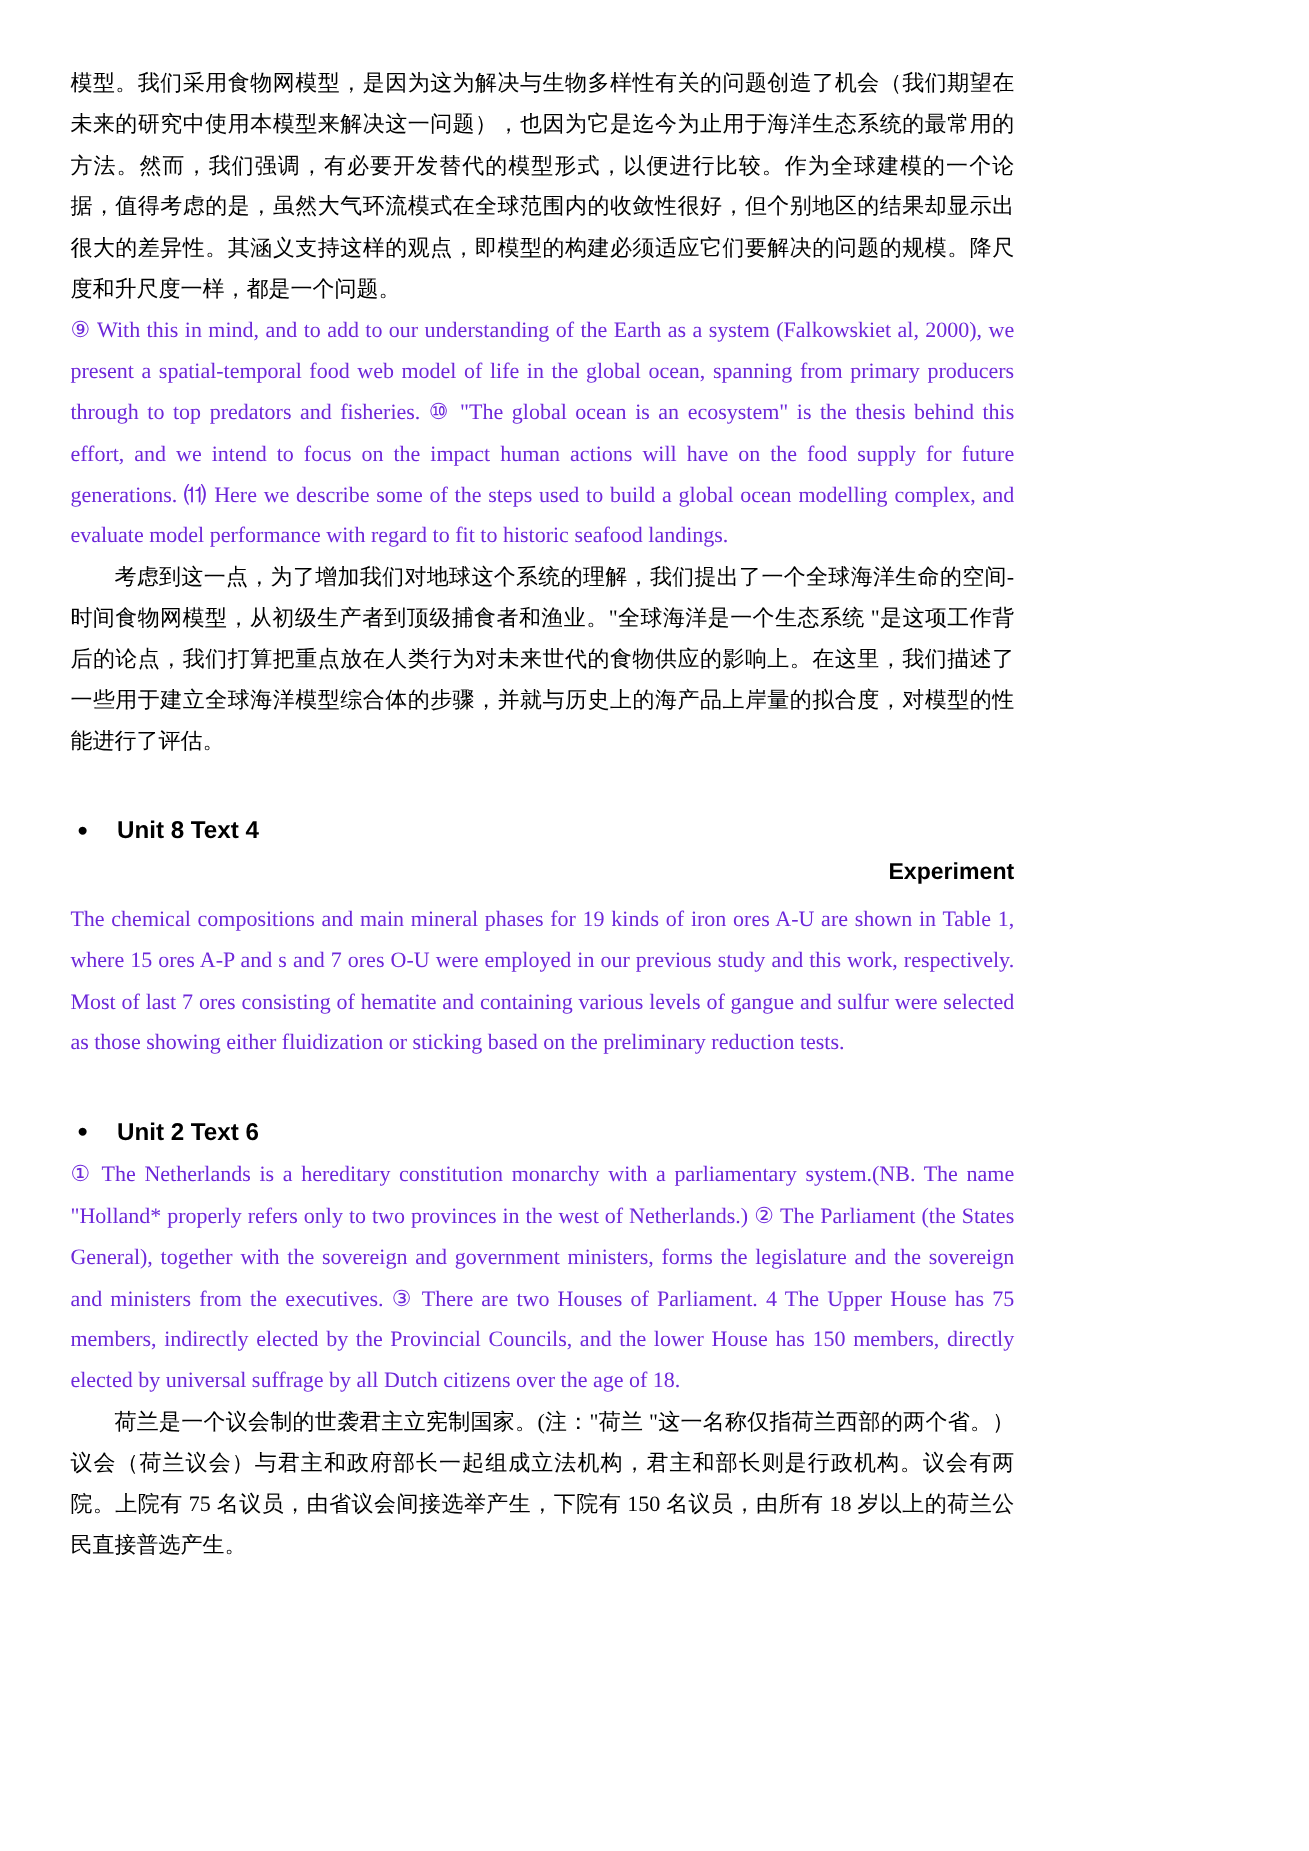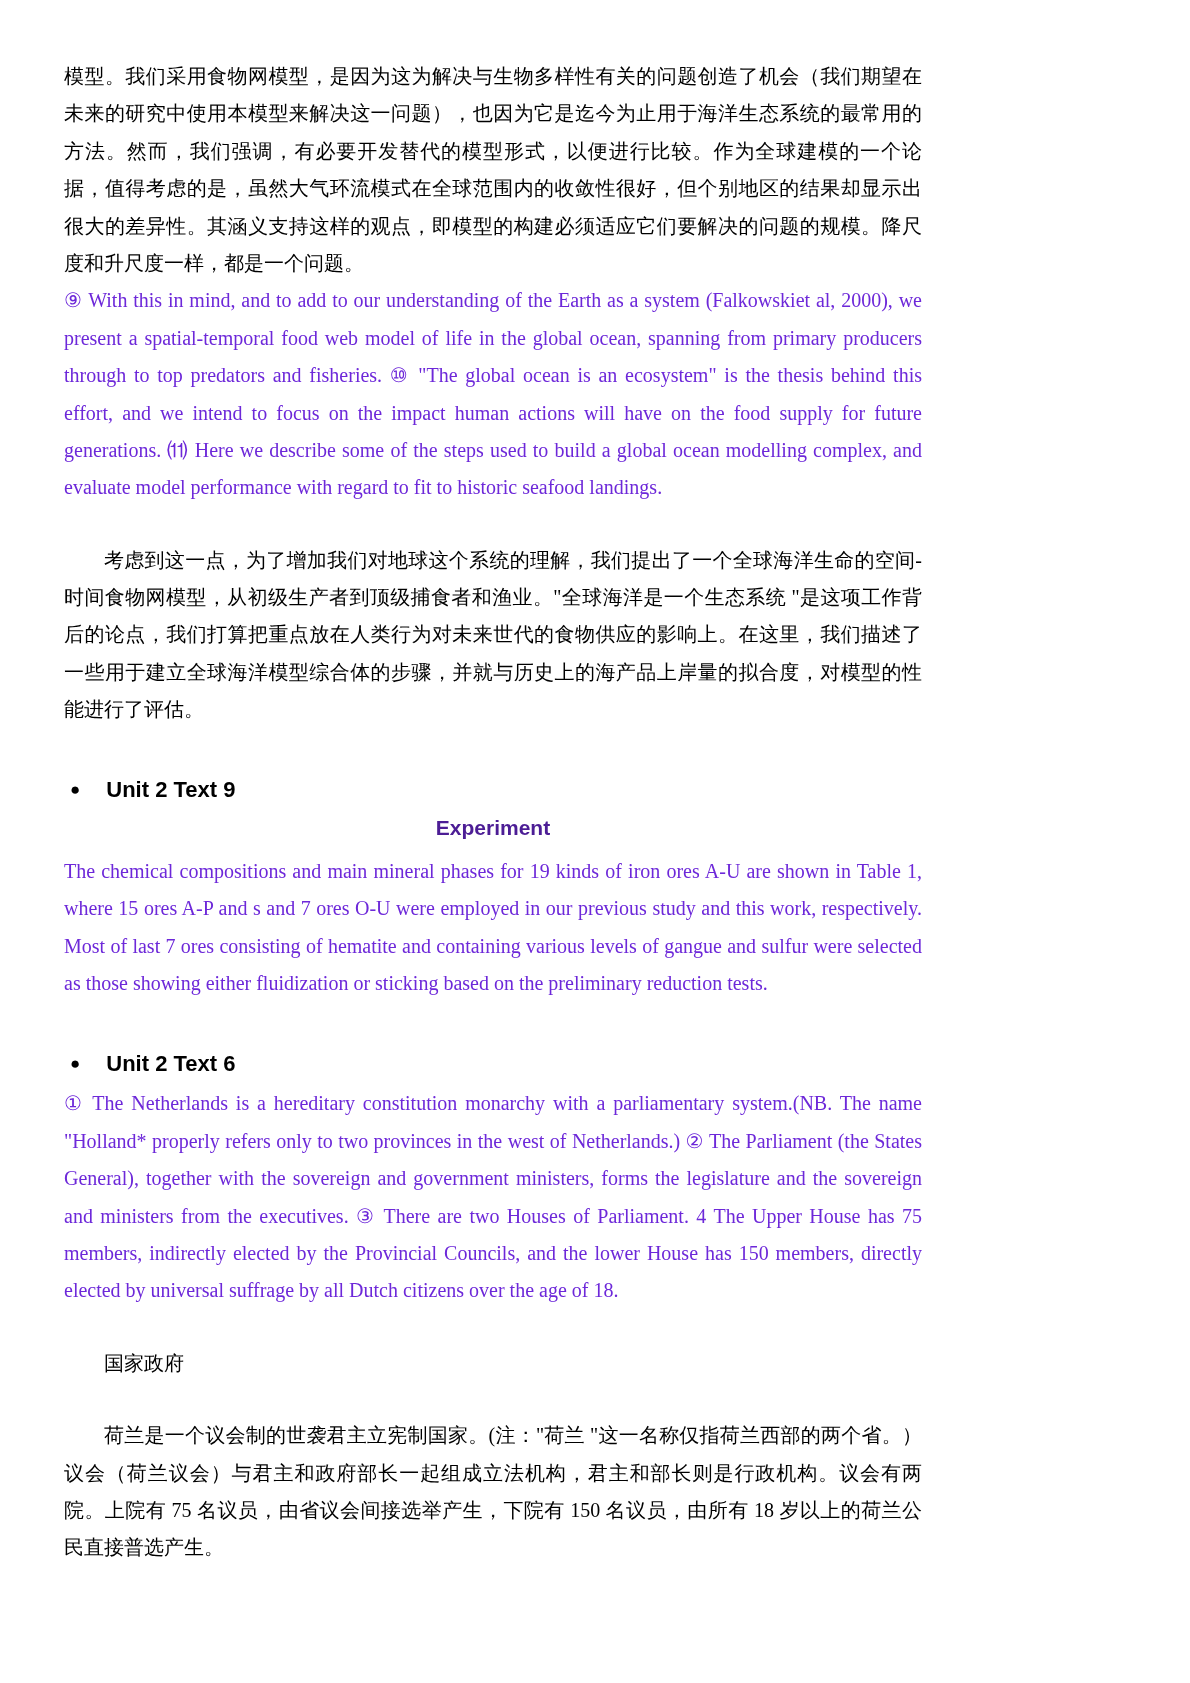--- a/index.html
+++ b/index.html
@@ -24,72 +24,70 @@
     text-justify: inter-ideograph;
   }
   .zh {
     color: #000000;
   }
   .en {
     color: #6d28d9;
   }
   .indent {
     text-indent: 2em;
-    margin-top: 35px;
   }
   .unit-heading {
     display: flex;
     align-items: center;
     margin: 46px 0 6px 0;
     font-family: "Liberation Sans", sans-serif;
     font-weight: bold;
     font-size: 22px;
     color: #000000;
     line-height: 1.4;
   }
   .unit-heading .bullet {
     font-size: 17px;
     margin-right: 26px;
     margin-left: 6px;
   }
   .center-heading {
     font-family: "Liberation Sans", sans-serif;
     font-weight: bold;
     font-size: 21px;
-    text-align: center;
+    text-align: right;
     margin: 4px 0 8px 0;
-    color: #4c1d95;
+    color: #000000;
     line-height: 1.6;
   }
 </style>
 </head>
 <body>
 
 <div class="page">
 
   <p class="zh">模型。我们采用食物网模型，是因为这为解决与生物多样性有关的问题创造了机会（我们期望在未来的研究中使用本模型来解决这一问题），也因为它是迄今为止用于海洋生态系统的最常用的方法。然而，我们强调，有必要开发替代的模型形式，以便进行比较。作为全球建模的一个论据，值得考虑的是，虽然大气环流模式在全球范围内的收敛性很好，但个别地区的结果却显示出很大的差异性。其涵义支持这样的观点，即模型的构建必须适应它们要解决的问题的规模。降尺度和升尺度一样，都是一个问题。</p>
 
   <p class="en">⑨  With this in mind, and to add to our understanding of the Earth as a system (Falkowskiet al, 2000), we present a spatial-temporal food web model of life in the global ocean, spanning from primary producers through to top predators and fisheries.  ⑩  "The global ocean is an ecosystem" is the thesis behind this effort, and we intend to focus on the impact human actions will have on the food supply for future generations.  ⑾  Here we describe some of the steps used to build a global ocean modelling complex, and evaluate model performance with regard to fit to historic seafood landings.</p>
 
   <p class="zh indent">考虑到这一点，为了增加我们对地球这个系统的理解，我们提出了一个全球海洋生命的空间-时间食物网模型，从初级生产者到顶级捕食者和渔业。"全球海洋是一个生态系统 "是这项工作背后的论点，我们打算把重点放在人类行为对未来世代的食物供应的影响上。在这里，我们描述了一些用于建立全球海洋模型综合体的步骤，并就与历史上的海产品上岸量的拟合度，对模型的性能进行了评估。</p>
 
   <h2 class="unit-heading">
     <span class="bullet">●</span>
-    <span>Unit 2 Text 9</span>
+    <span>Unit 8 Text 4</span>
   </h2>
 
   <div class="center-heading">Experiment</div>
 
   <p class="en">The chemical compositions and main mineral phases for 19 kinds of iron ores A-U are shown in Table 1, where 15 ores A-P and s and 7 ores O-U were employed in our previous study and this work, respectively. Most of last 7 ores consisting of hematite and containing various levels of gangue and sulfur were selected as those showing either fluidization or sticking based on the preliminary reduction tests.</p>
 
 
   <h2 class="unit-heading">
     <span class="bullet">●</span>
     <span>Unit 2 Text 6</span>
   </h2>
 
   <p class="en">①  The Netherlands is a hereditary constitution monarchy with a parliamentary system.(NB. The name "Holland* properly refers only to two provinces in the west of Netherlands.)  ②  The Parliament (the States General), together with the sovereign and government ministers, forms the legislature and the sovereign and ministers from the executives.  ③  There are two Houses of Parliament. 4 The Upper House has 75 members, indirectly elected by the Provincial Councils, and the lower House has 150 members, directly elected by universal suffrage by all Dutch citizens over the age of 18.</p>
 
-  <p class="zh indent">国家政府</p>
 
   <p class="zh indent">荷兰是一个议会制的世袭君主立宪制国家。(注："荷兰 "这一名称仅指荷兰西部的两个省。）议会（荷兰议会）与君主和政府部长一起组成立法机构，君主和部长则是行政机构。议会有两院。上院有 75 名议员，由省议会间接选举产生，下院有 150 名议员，由所有 18 岁以上的荷兰公民直接普选产生。</p>
 
 </div>
 
 </body></html>

